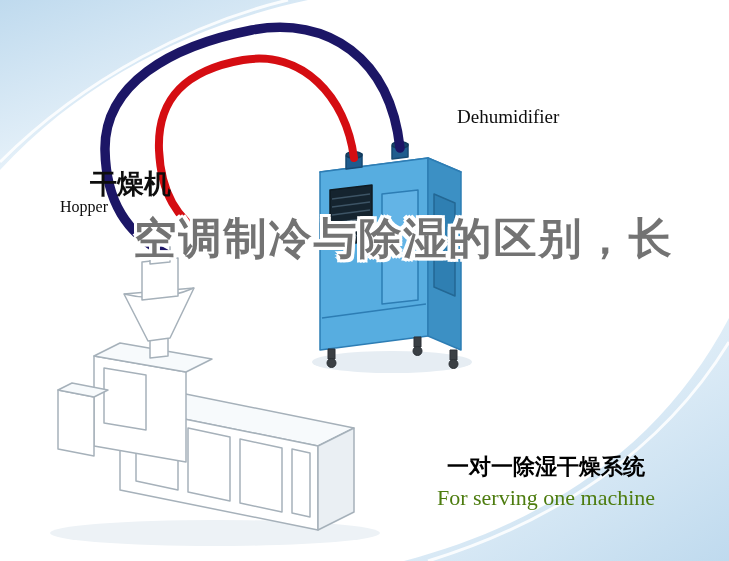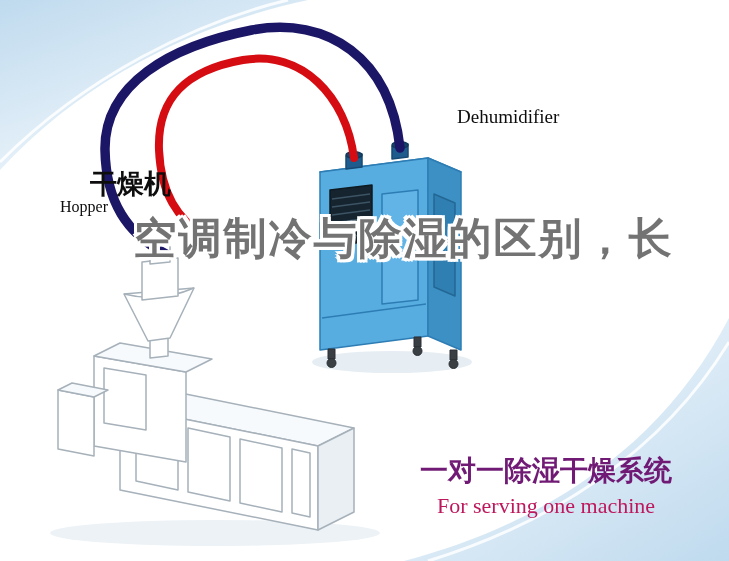--- a/index.html
+++ b/index.html
@@ -51,31 +51,31 @@
   .headline span { display: block; }
 
   .caption {
     position: absolute;
     left: 400px;
     top: 452px;
     width: 292px;
     text-align: center;
   }
   .caption-cn {
-    font-size: 28px;
+    font-size: 22px;
     font-weight: bold;
-    color: #701a75;
+    color: #000000;
     white-space: nowrap;
     text-align: center;
   }
   .caption-en {
     margin-top: 3px;
     font-size: 22px;
     font-family: "Liberation Serif", "DejaVu Serif", serif;
-    color: #be185d;
+    color: #4d7c0f;
     white-space: nowrap;
   }
 </style>
 </head>
 <body>
 
 <div class="canvas">
 
   <svg class="scene" width="729" height="561" viewBox="0 0 729 561" aria-hidden="true">
     <defs>

